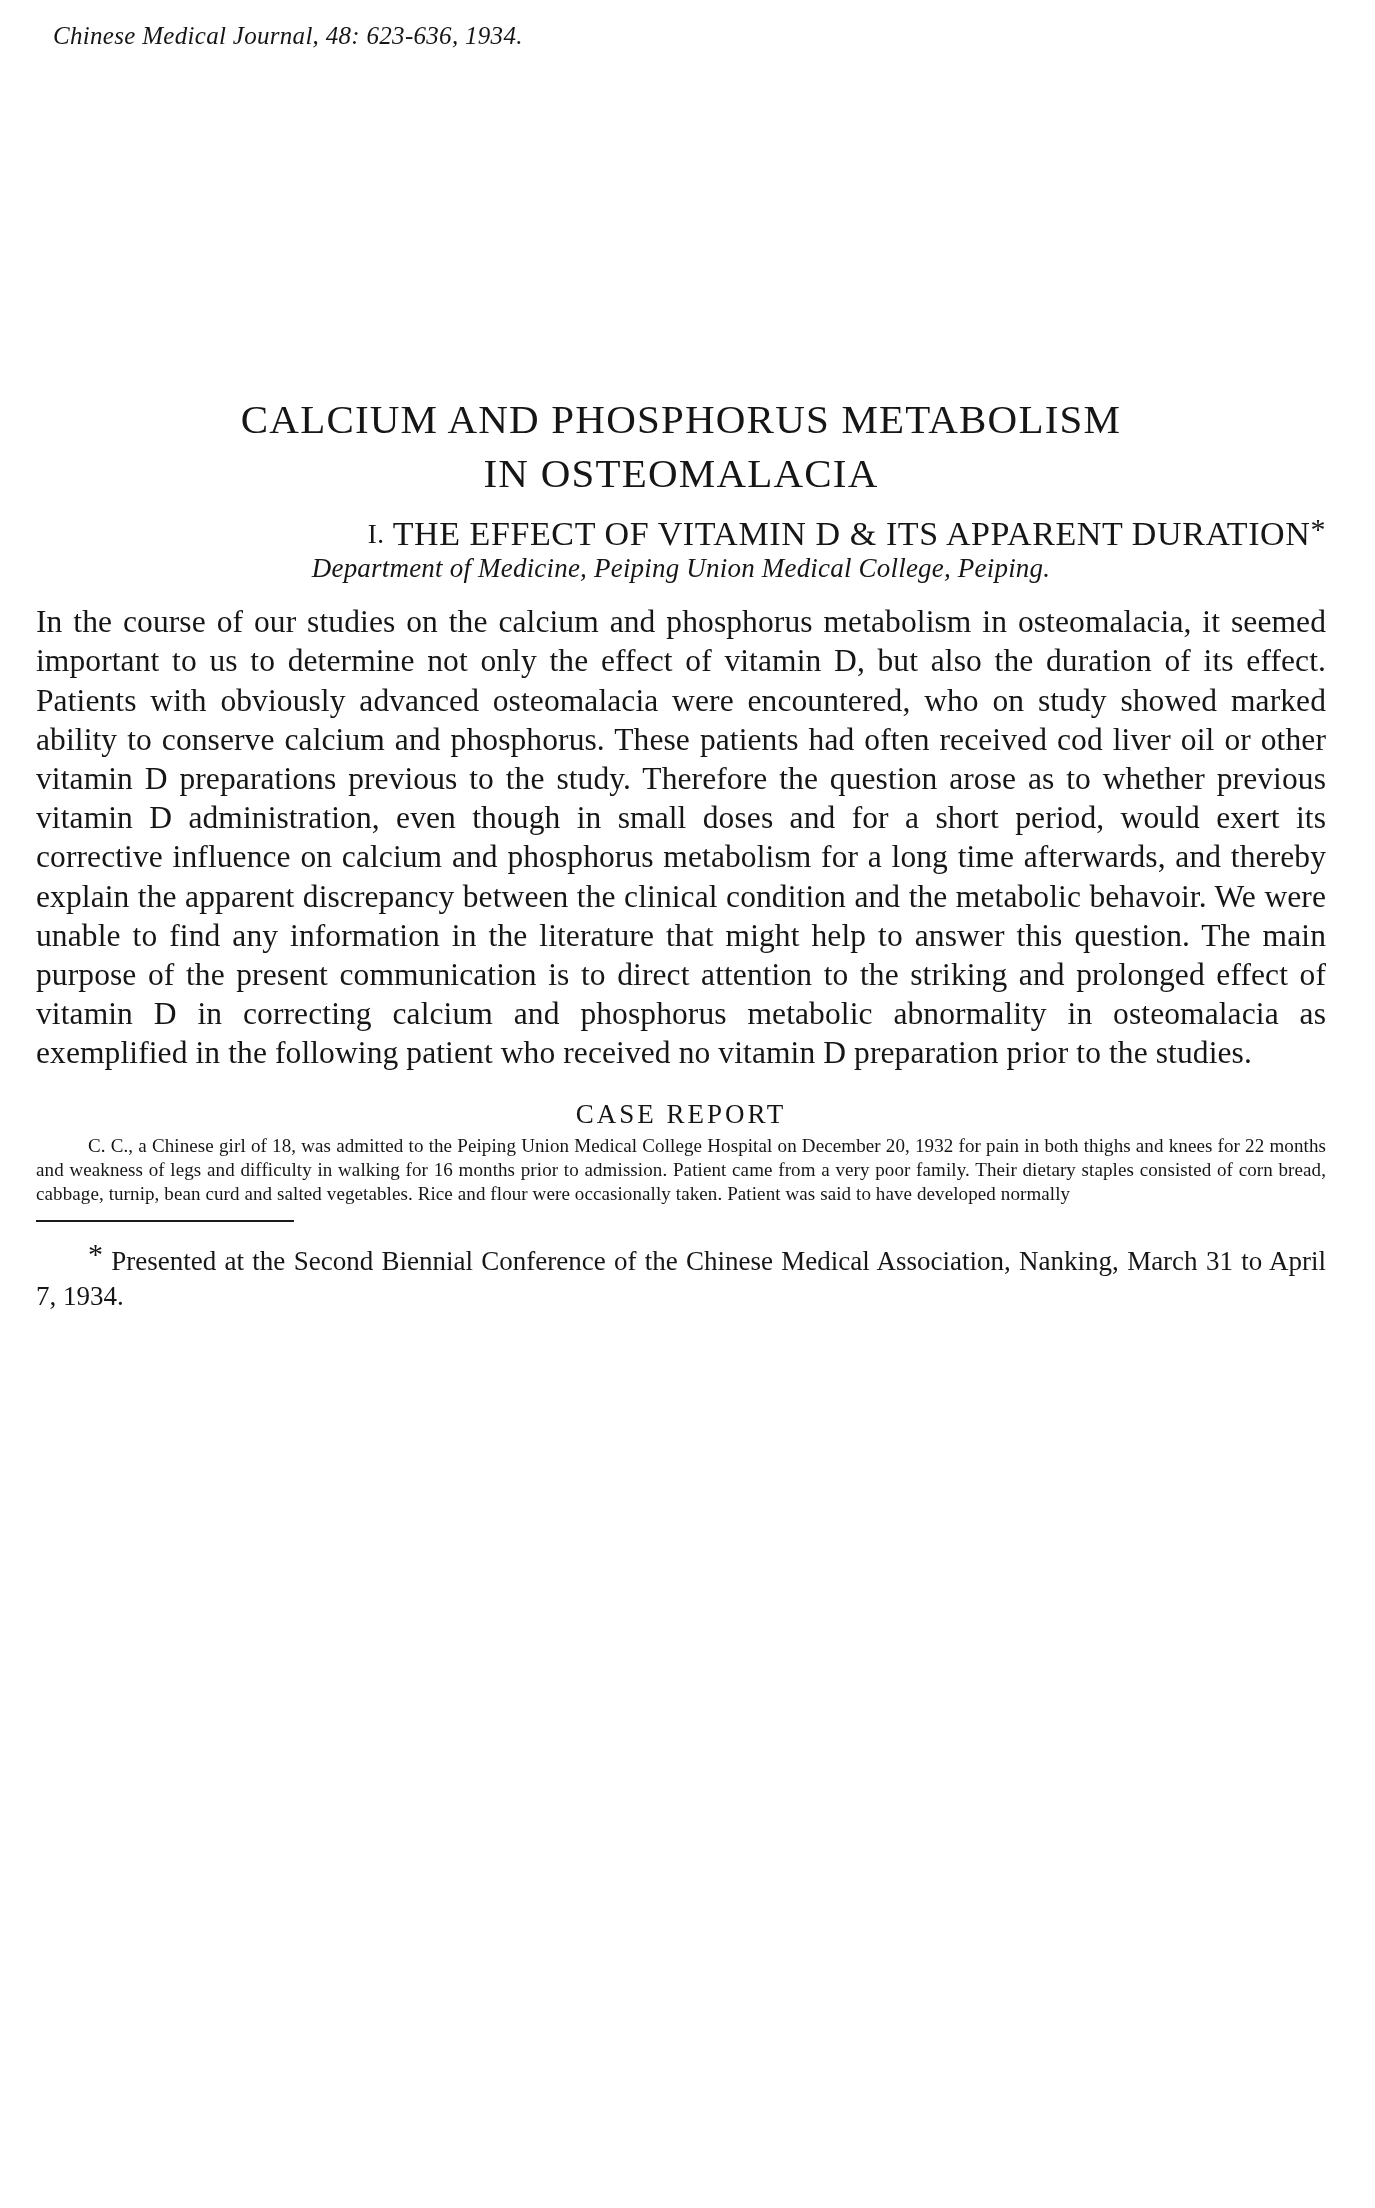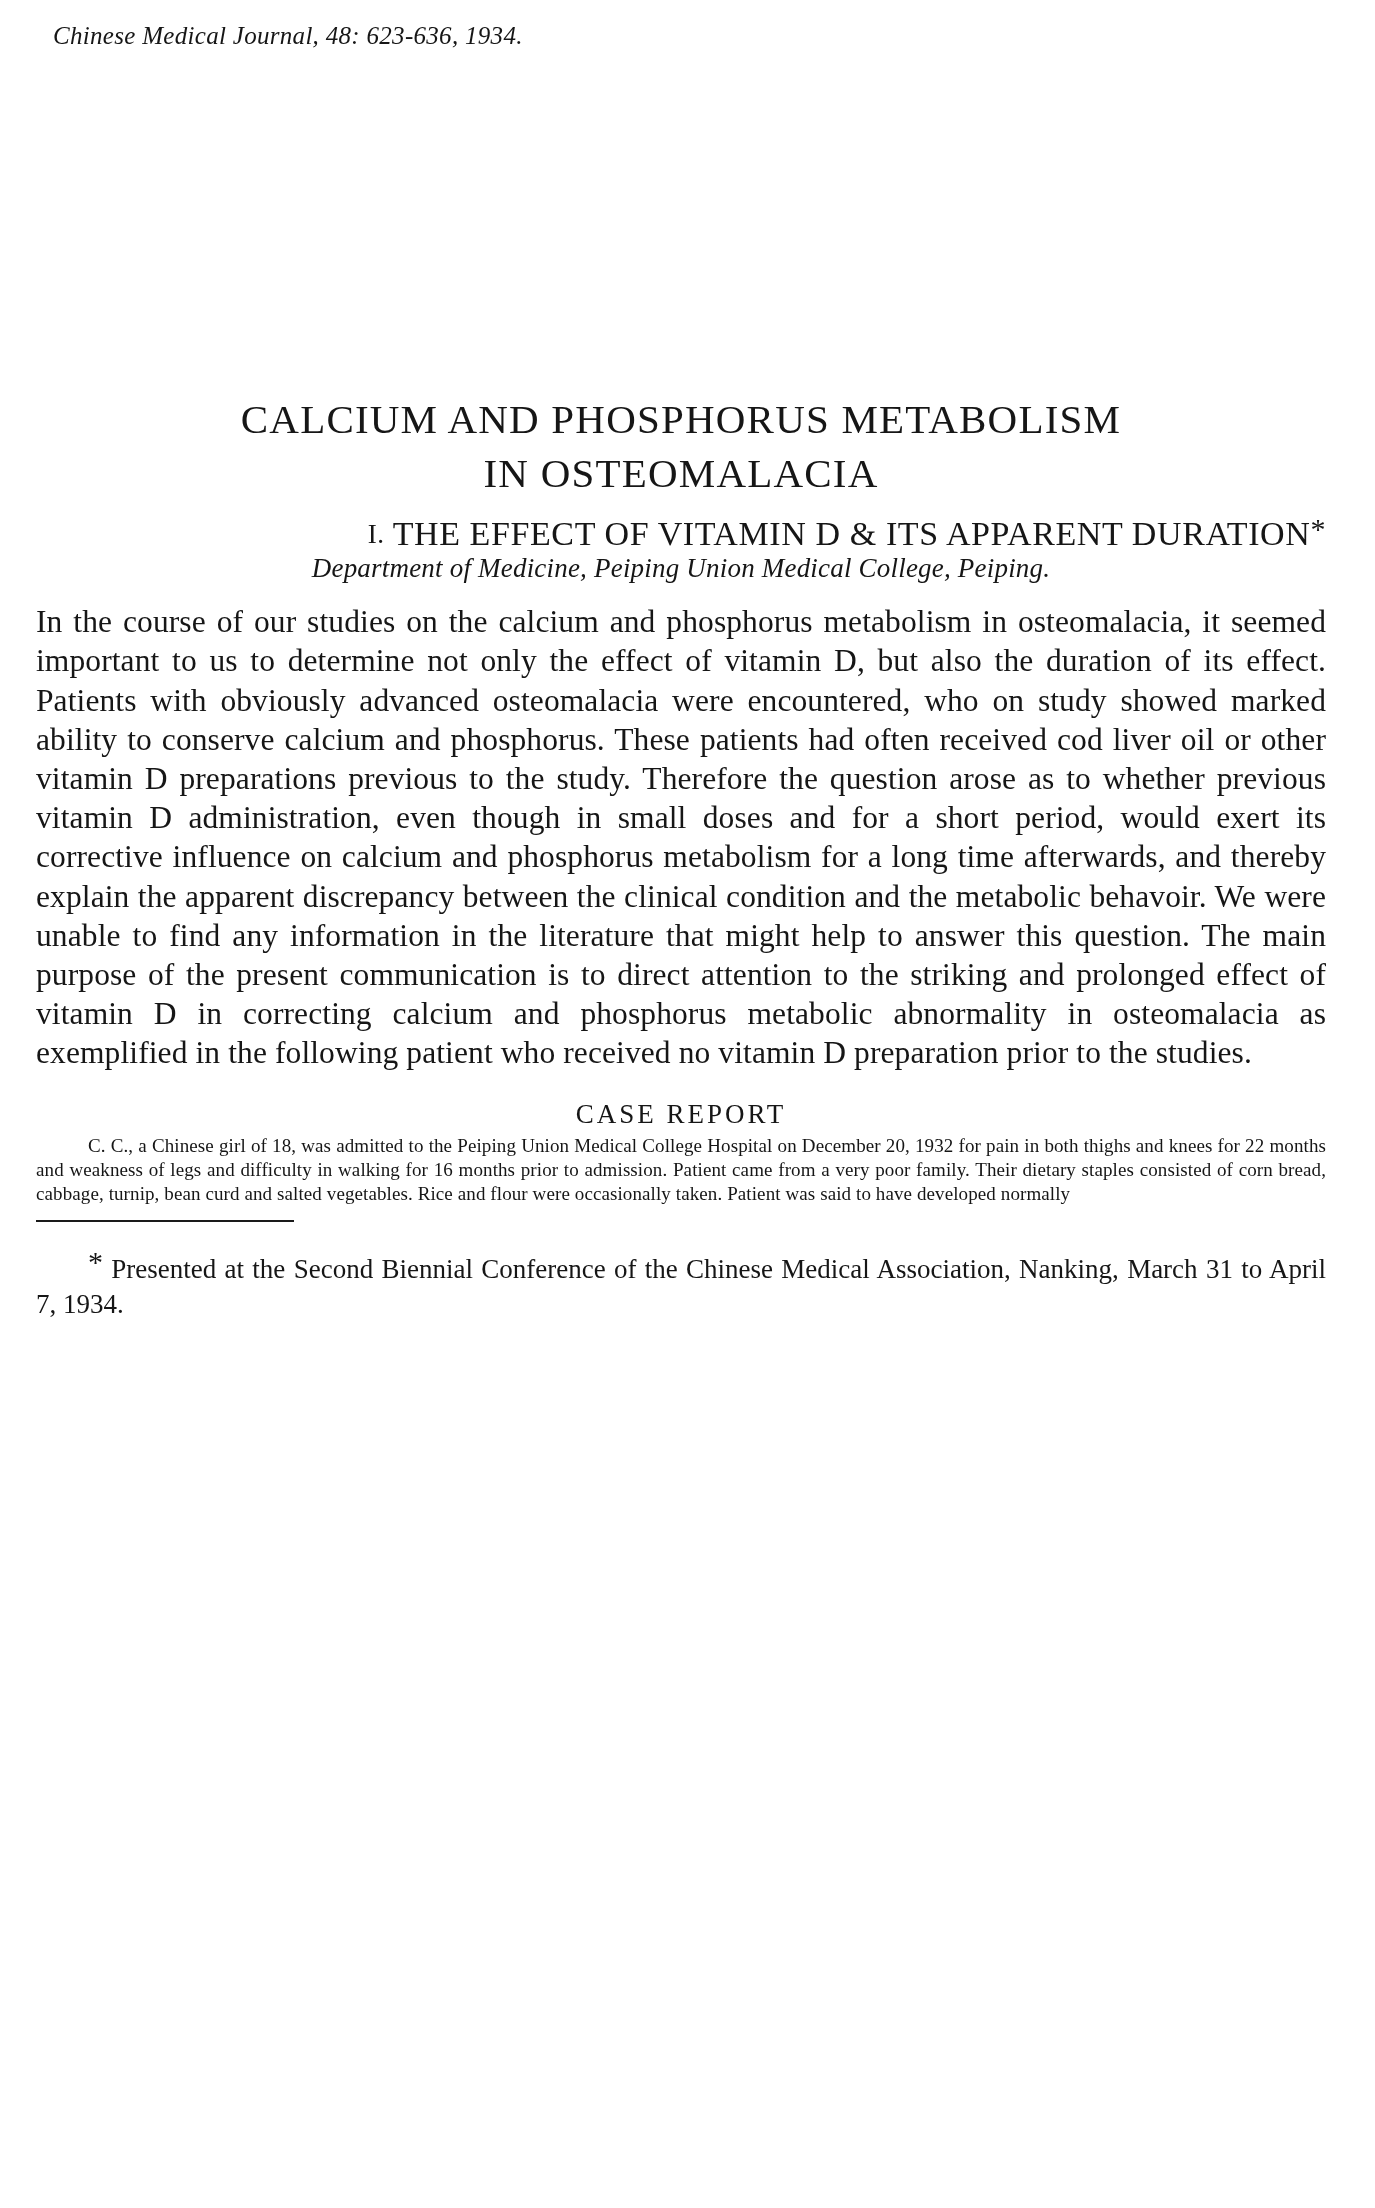--- a/index.html
+++ b/index.html
@@ -109,21 +109,21 @@
     margin: 0;
     text-indent: 52px;
   }
   .footnote-rule {
     margin-top: 14px;
     width: 258px;
     height: 2px;
     background: #1a1a1a;
   }
   .footnote {
-    margin-top: 20px;
+    margin-top: 12px;
     font-size: 27px;
     line-height: 1.3;
     text-align: justify;
     text-justify: inter-word;
   }
   .footnote .fn-indent {
     display: inline-block;
     width: 52px;
   }
 </style>

